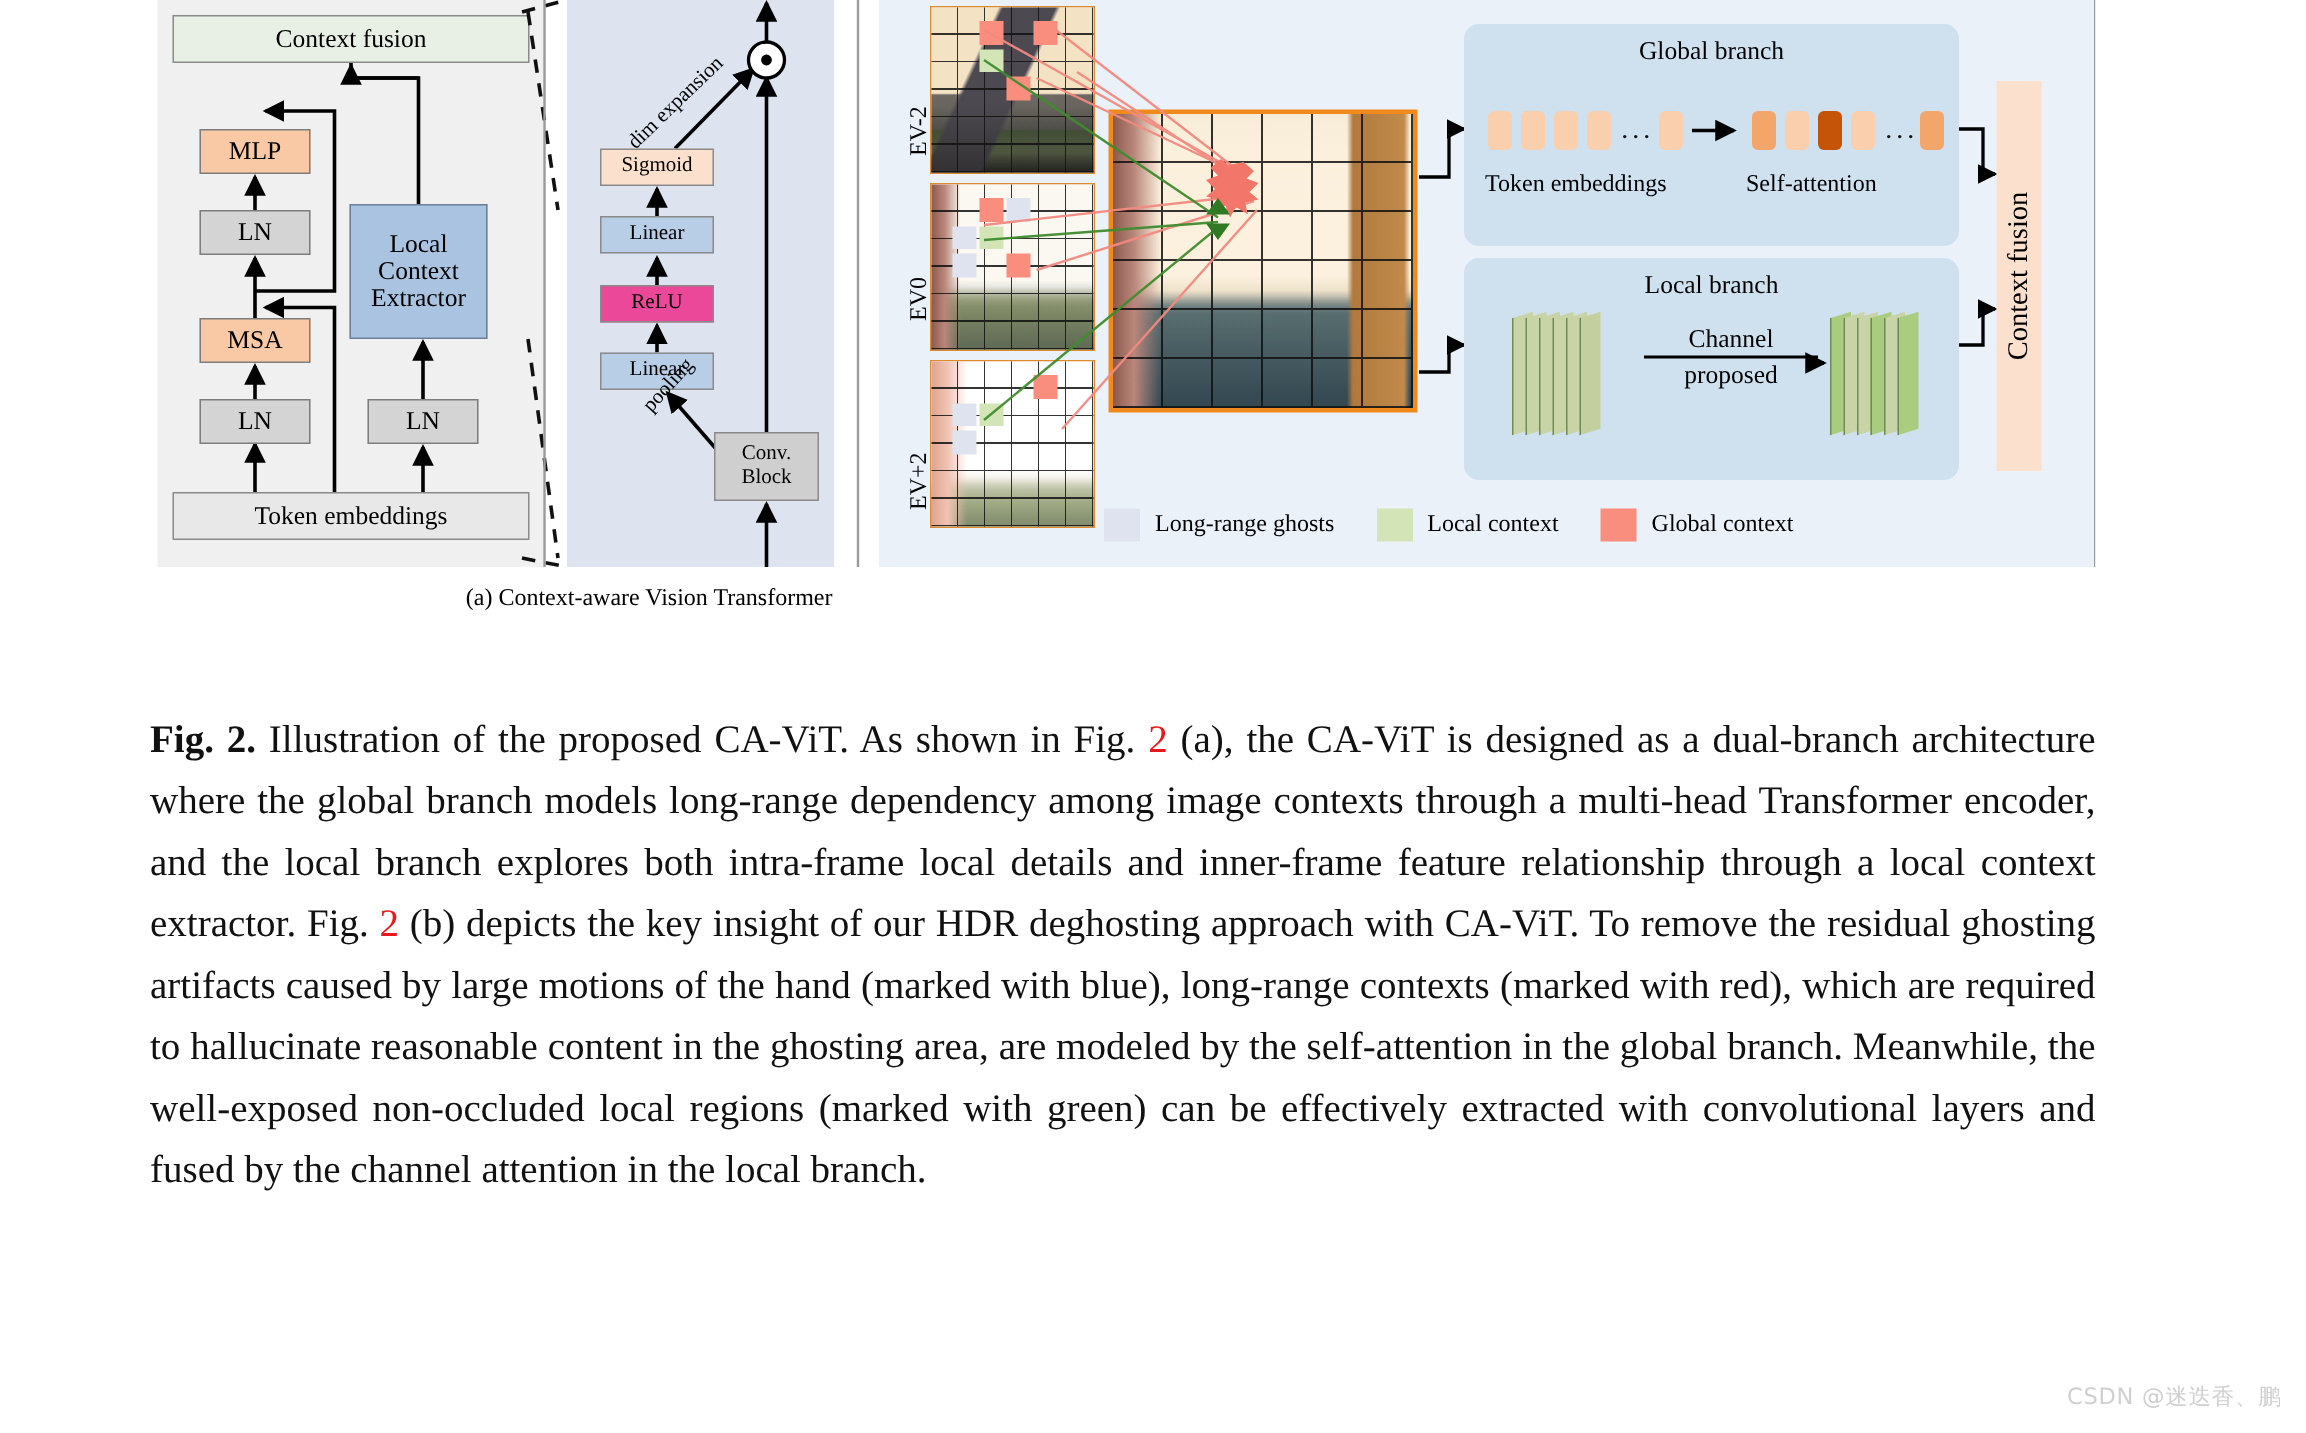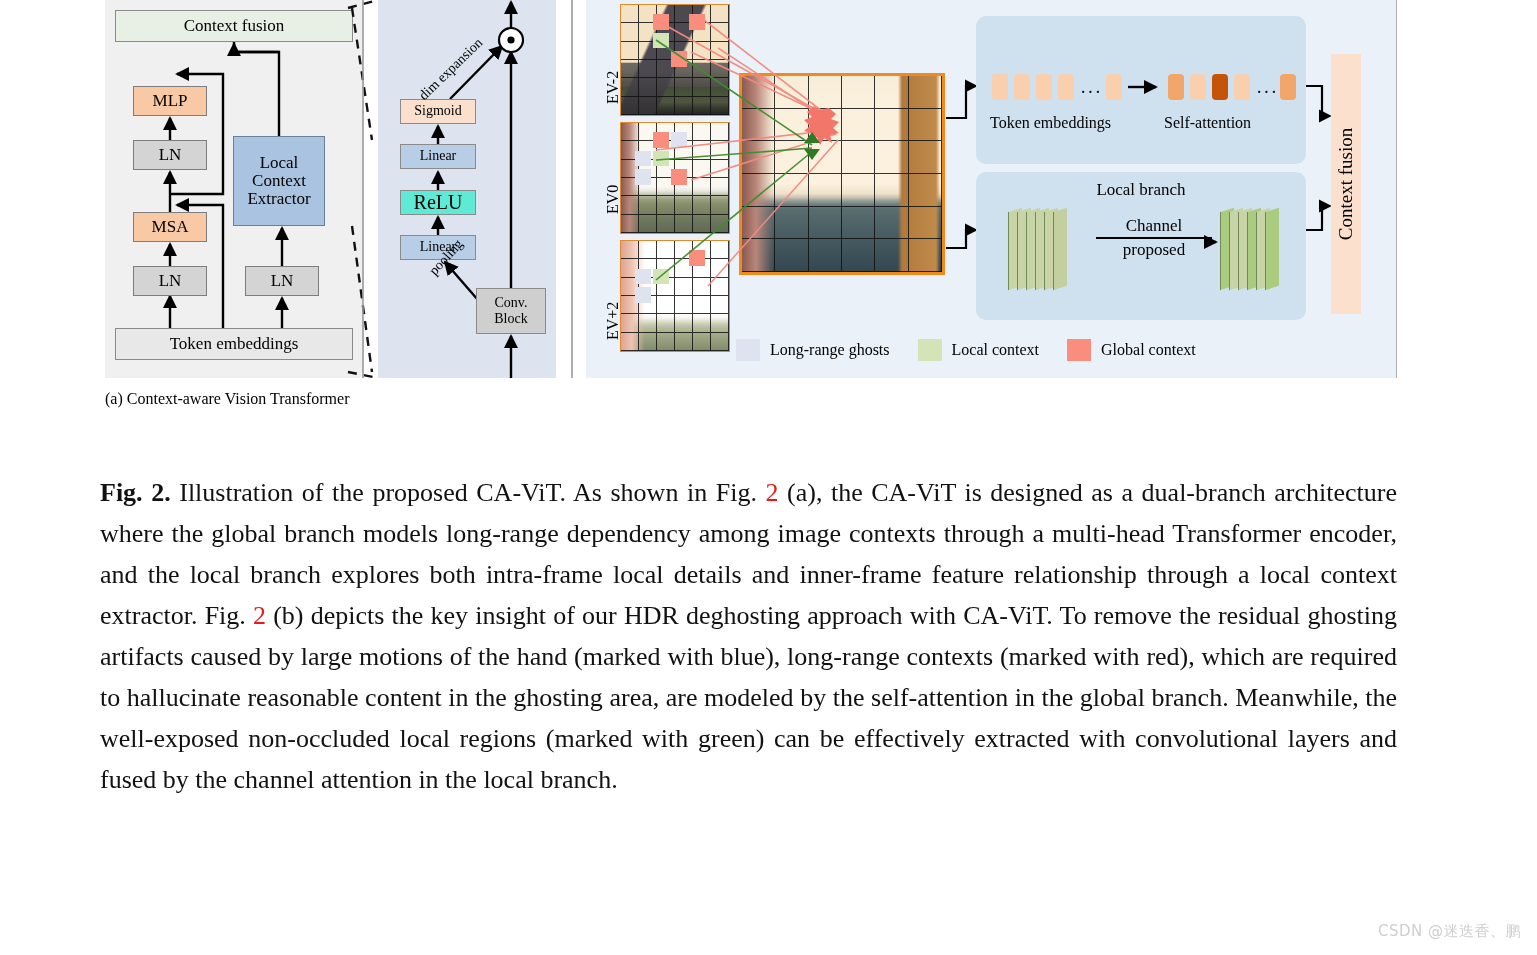--- a/index.html
+++ b/index.html
@@ -22,21 +22,21 @@
   .b-ln3{left:140px;top:266px;width:74px;height:30px;background:#d4d4d4;border:1.3px solid #7d7d7d;font-size:17px;}
   .b-lce{left:128px;top:136px;width:92px;height:90px;background:#a9c3e0;border:1.3px solid #6b7f99;font-size:17px;
          flex-direction:column;}
   .b-lce span{display:block;}
   .b-tokemb{left:10px;top:328px;width:238px;height:32px;background:#e8e8e8;border:1.5px solid #8a8a8a;font-size:17px;}
 
   
   #panelB{position:absolute;left:378px;top:0px;width:178px;height:378px;background:#dde4f0;}
   .m-sig{left:22px;top:99px;width:76px;height:25px;background:#fbe0cd;border:1.2px solid #8a8a8a;font-size:14px;}
   .m-lin2{left:22px;top:144px;width:76px;height:25px;background:#b8cde6;border:1.2px solid #8a8a8a;font-size:14px;}
-  .m-relu{left:22px;top:190px;width:76px;height:25px;background:#5eead4;border:1.2px solid #8a8a8a;font-size:20px;}
+  .m-relu{left:22px;top:190px;width:76px;height:25px;background:#ec4899;border:1.2px solid #8a8a8a;font-size:14px;}
   .m-lin1{left:22px;top:235px;width:76px;height:25px;background:#b8cde6;border:1.2px solid #8a8a8a;font-size:14px;}
   .m-conv{left:98px;top:288px;width:70px;height:46px;background:#cfcfcf;border:1.2px solid #8a8a8a;font-size:14px;
           flex-direction:column;line-height:1.12;}
   .rot-label{position:absolute;font-size:14px;color:#000;white-space:nowrap;transform-origin:left top;}
 
   
   #panelC{position:absolute;left:586px;top:0px;width:810px;height:378px;background:#eaf1f9;}
 
   .evwrap{position:absolute;}
   .evlabel{position:absolute;font-size:16px;white-space:nowrap;transform:rotate(-90deg);transform-origin:left top;}
@@ -63,21 +63,21 @@
   .fmstack i{position:absolute;top:0;width:13px;height:78px;display:block;
      transform:skewY(-17deg);border-left:1.2px solid #6f8a56;}
 
   #ctxfusionBar{position:absolute;left:745px;top:54px;width:30px;height:260px;background:#fbe0cd;}
   #ctxfusionBar span{position:absolute;left:50%;top:50%;transform:translate(-50%,-50%) rotate(-90deg);
      white-space:nowrap;font-size:19px;}
 
   .legend{position:absolute;left:150px;top:338px;width:600px;height:24px;display:flex;align-items:center;gap:0px;font-size:16px;}
   .legend .sw{width:24px;height:22px;display:inline-block;margin-right:10px;}
 
-  .subcap{position:absolute;font-size:16px;text-align:left;}
+  .subcap{position:absolute;font-size:16px;text-align:right;}
 
   
   #caption{position:absolute;left:100px;top:472px;width:1297px;
     font-size:26px;line-height:41px;text-align:justify;color:#111;
     font-family:"Liberation Serif", serif;}
   #caption .lead{font-weight:bold;}
   .redref{color:#e8191c;}
 
   #watermark{position:absolute;right:16px;bottom:14px;font-size:15px;color:#cfcfcf;
     font-family:"DejaVu Sans", sans-serif;letter-spacing:.5px;}
@@ -255,20 +255,21 @@
         <path d="M226,132 l8,11 l-16,0 z"></path>
         <path d="M226,160 l8,-11 l-16,0 z"></path>
       </g>
       <g stroke="#000" stroke-width="2.2" fill="none" marker-end="url(#ah)">
         <path d="M360,118 L380,118 L380,86 L390,86"></path>
         <path d="M360,248 L380,248 L380,230 L390,230"></path>
       </g>
     </svg>
 
     <div class="branchbox" id="globalBranch">
+      <div class="branch-title">Global branch</div>
 
       <div class="tok" style="left:16px;top:58px;background:#f9cfae;"></div>
       <div class="tok" style="left:38px;top:58px;background:#f9cfae;"></div>
       <div class="tok" style="left:60px;top:58px;background:#f9cfae;"></div>
       <div class="tok" style="left:82px;top:58px;background:#f9cfae;"></div>
       <div class="dots" style="left:104px;top:66px;">···</div>
       <div class="tok" style="left:130px;top:58px;background:#f9cfae;"></div>
 
       <svg class="ovl" style="left:150px;top:58px;" width="40" height="26">
         <path d="M2,13 L30,13" stroke="#000" stroke-width="2.4" fill="none" marker-end="url(#ah)"></path>

